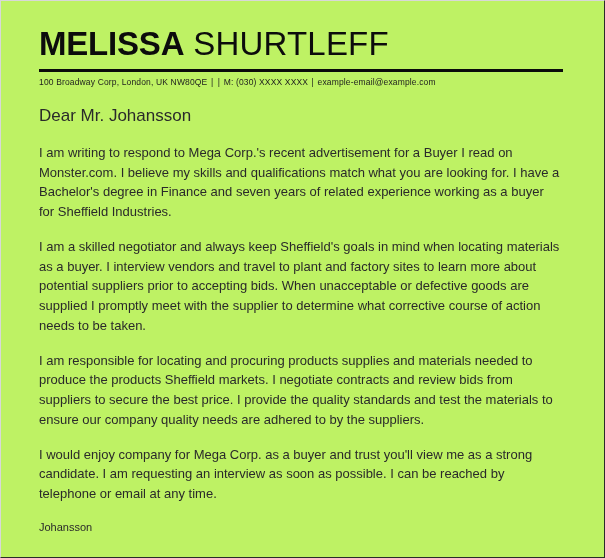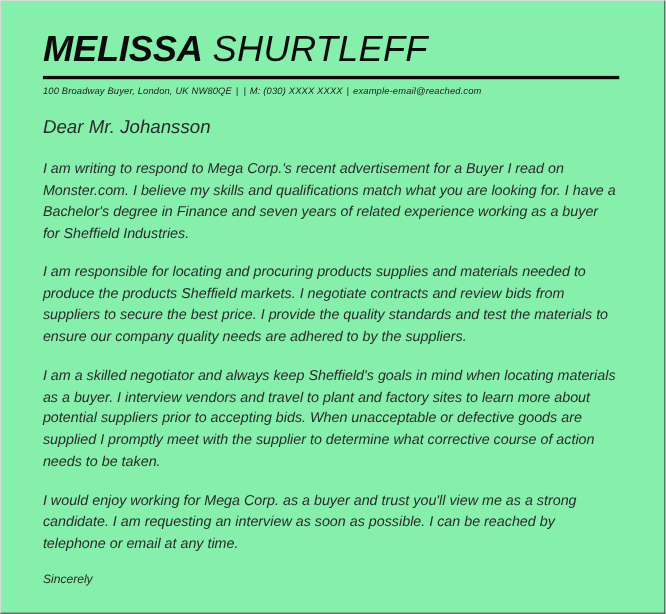--- a/index.html
+++ b/index.html
@@ -12,26 +12,25 @@
     height: 558px;
     font-family: "Liberation Sans", sans-serif;
     overflow: hidden;
   }
 
   #page {
     position: relative;
     box-sizing: border-box;
     width: 605px;
     height: 558px;
-    background: #86efac;
+    background: #bef264;
     border: 1px solid #2b2b2b;
     border-top-color: #d8d8d8;
     border-left-color: #d8d8d8;
     padding: 0;
-    font-style: italic;
   }
 
   #letter {
     box-sizing: border-box;
     padding: 26px 42px 0 38px;
   }
 
   
   .name-line {
     white-space: nowrap;
@@ -106,27 +105,27 @@
 <div id="page">
   <div id="letter">
 
     <div class="name-line">
       <span class="name-first">MELISSA</span><span class="name-last">SHURTLEFF</span>
     </div>
 
     <div class="rule"></div>
 
     <div class="contact">
-      <span>100 Broadway Buyer, London, UK NW80QE</span><span class="sep">&nbsp;|&nbsp;</span><span></span><span class="sep">|&nbsp;</span><span>M: (030) XXXX XXXX</span><span class="sep">&nbsp;|&nbsp;</span><span>example-email@reached.com</span>
+      <span>100 Broadway Corp, London, UK NW80QE</span><span class="sep">&nbsp;|&nbsp;</span><span></span><span class="sep">|&nbsp;</span><span>M: (030) XXXX XXXX</span><span class="sep">&nbsp;|&nbsp;</span><span>example-email@example.com</span>
     </div>
 
     <p class="salutation">Dear Mr. Johansson</p>
 
     <p class="para">I am writing to respond to Mega Corp.'s recent advertisement for a Buyer I read on Monster.com. I believe my skills and qualifications match what you are looking for. I have a Bachelor's degree in Finance and seven years of related experience working as a buyer for Sheffield Industries.</p>
+    <p class="para">I am a skilled negotiator and always keep Sheffield's goals in mind when locating materials as a buyer. I interview vendors and travel to plant and factory sites to learn more about potential suppliers prior to accepting bids. When unacceptable or defective goods are supplied I promptly meet with the supplier to determine what corrective course of action needs to be taken.</p>
     <p class="para">I am responsible for locating and procuring products supplies and materials needed to produce the products Sheffield markets. I negotiate contracts and review bids from suppliers to secure the best price. I provide the quality standards and test the materials to ensure our company quality needs are adhered to by the suppliers.</p>
-    <p class="para">I am a skilled negotiator and always keep Sheffield's goals in mind when locating materials as a buyer. I interview vendors and travel to plant and factory sites to learn more about potential suppliers prior to accepting bids. When unacceptable or defective goods are supplied I promptly meet with the supplier to determine what corrective course of action needs to be taken.</p>
-    <p class="para">I would enjoy working for Mega Corp. as a buyer and trust you'll view me as a strong candidate. I am requesting an interview as soon as possible. I can be reached by telephone or email at any time.</p>
+    <p class="para">I would enjoy company for Mega Corp. as a buyer and trust you'll view me as a strong candidate. I am requesting an interview as soon as possible. I can be reached by telephone or email at any time.</p>
 
-    <p class="closing">Sincerely</p>
+    <p class="closing">Johansson</p>
     <p class="signature">Melissa Shurtleff</p>
 
   </div>
 </div>
 
 </body></html>

